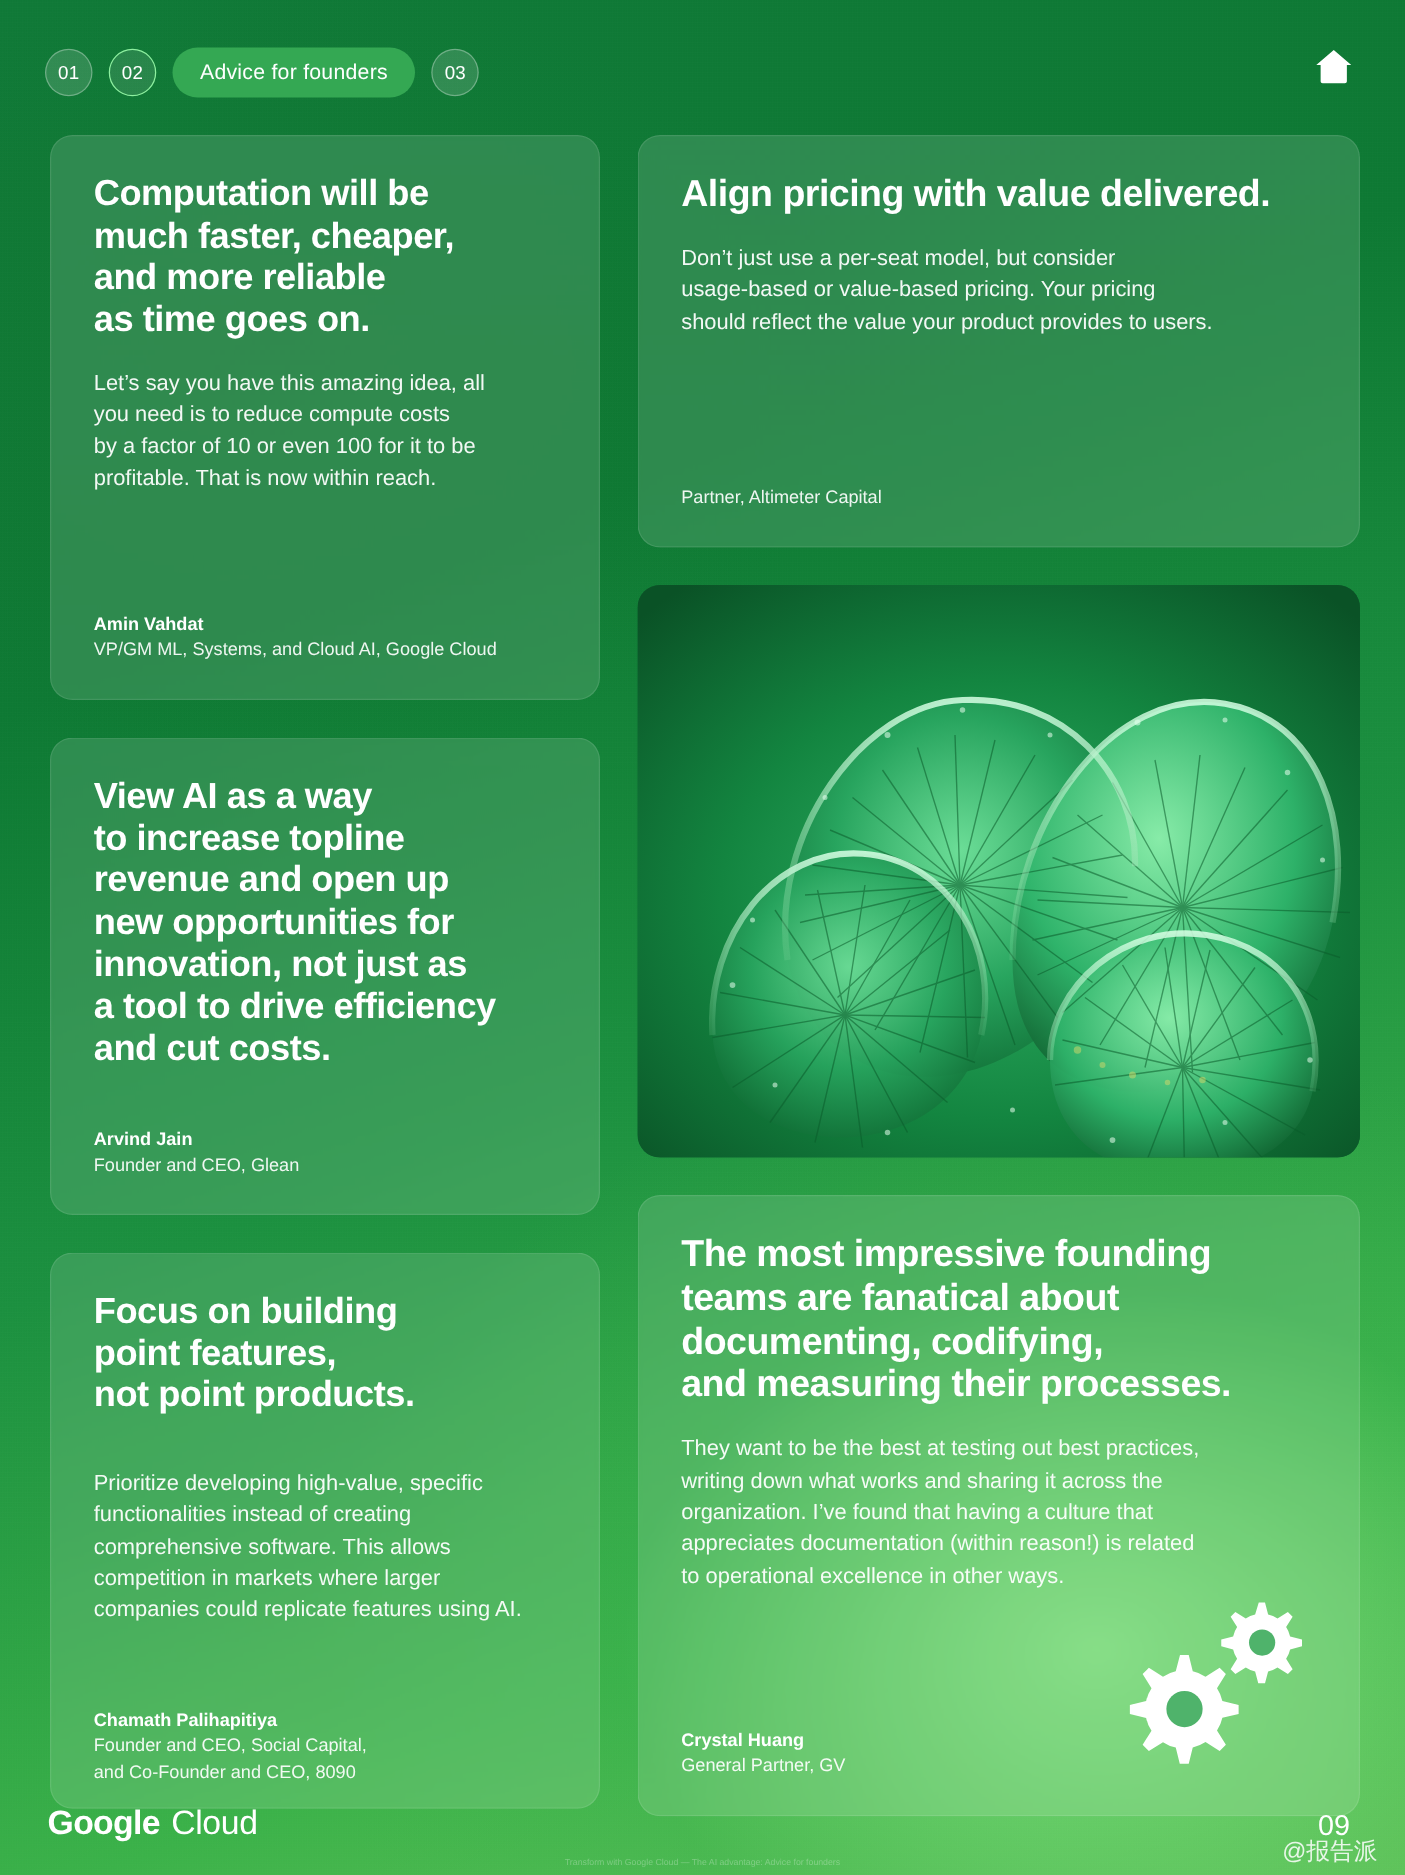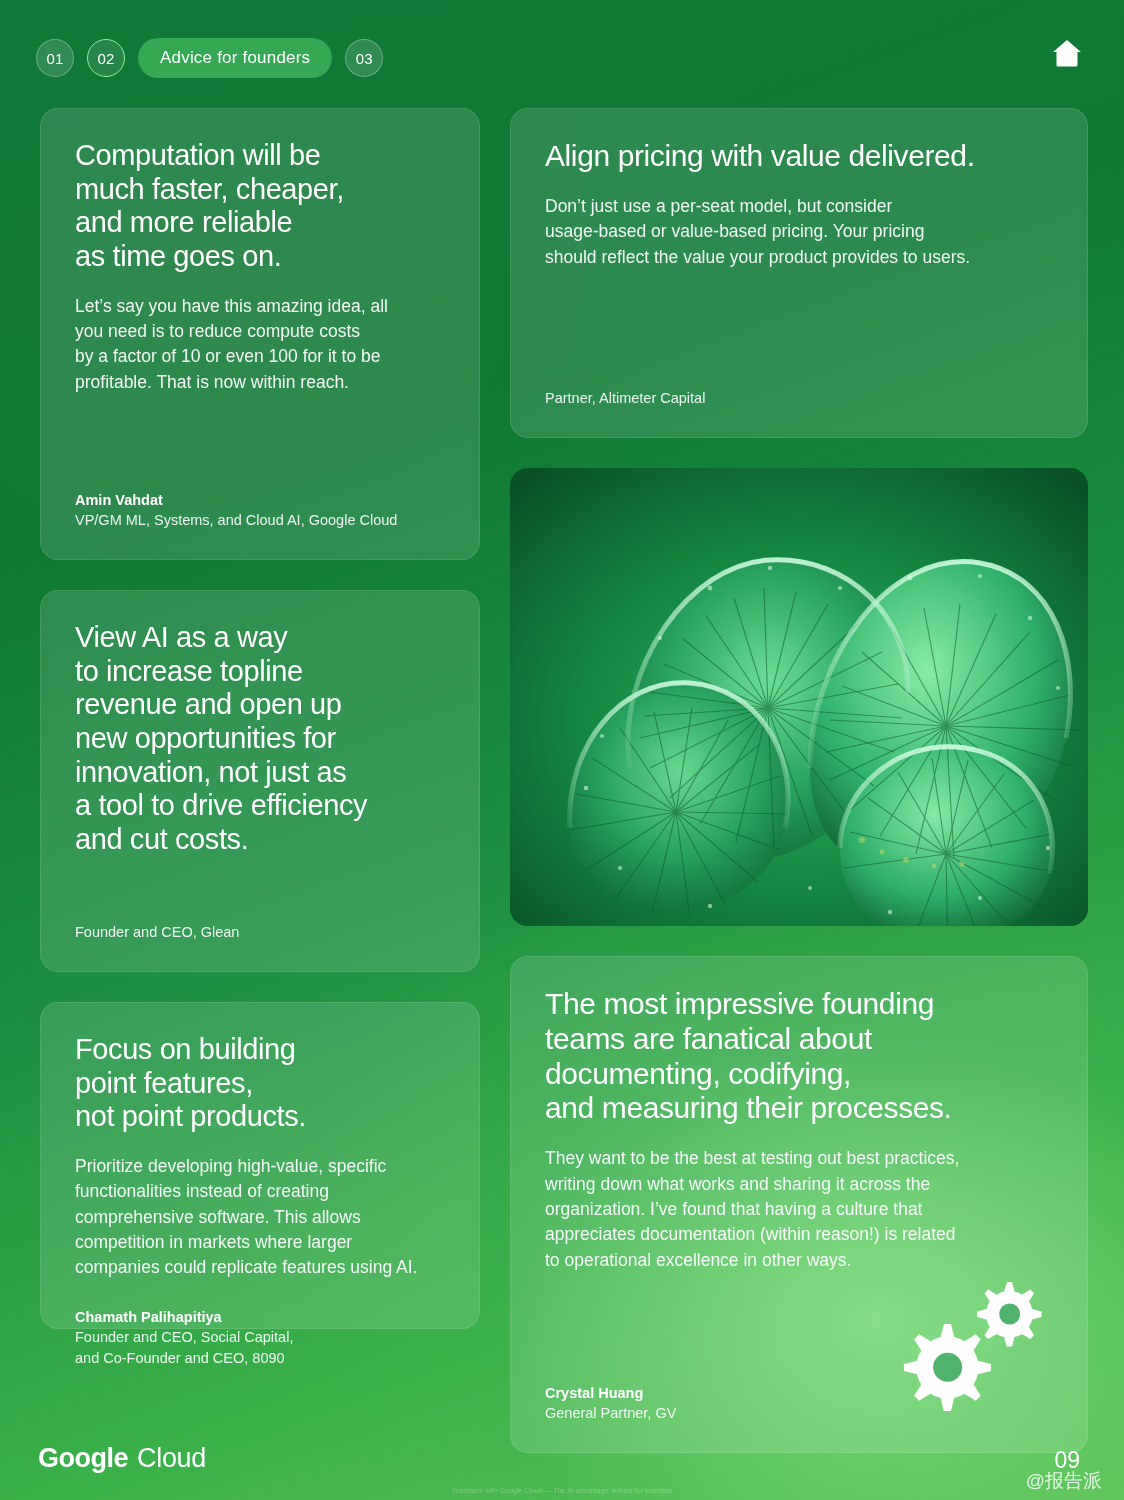--- a/index.html
+++ b/index.html
@@ -95,21 +95,21 @@
     border: 1px solid rgba(255,255,255,0.10);
     padding: 30px 34px 28px 34px;
     color: #ffffff;
     backdrop-filter: blur(2px);
     display: flex;
     flex-direction: column;
   }
   .card h2 {
     font-size: 29px;
     line-height: 1.16;
-    font-weight: 400;
+    font-weight: 700;
     letter-spacing: -0.4px;
     margin-bottom: 20px;
     white-space: pre-line;
   }
   .card .body {
     font-size: 17.5px;
     line-height: 1.45;
     color: rgba(255,255,255,0.94);
     white-space: pre-line;
     font-weight: 400;
@@ -119,21 +119,21 @@
     margin-top: 26px;
     font-size: 14.5px;
     line-height: 1.42;
   }
   .attr .name { font-weight: 700; color: #ffffff; }
   .attr .role { color: rgba(255,255,255,0.92); white-space: pre-line; }
 
   
   #card-computation { height: 452px; }
   #card-viewai { height: 382px; }
-  #card-focus { height: 327px; }
+  #card-focus { height: 445px; gap: 20px; }
   #card-pricing { height: 330px; }
   #card-teams { height: 497px; }
 
   #card-pricing h2, #card-teams h2 { font-size: 30px; }
   #card-teams .body { font-size: 17.5px; }
 
   
   .image-card {
     position: relative;
     height: 458px;
@@ -234,20 +234,21 @@
       <div class="card" id="card-viewai">
         <h2>View AI as a way
 to increase topline
 revenue and open up
 new opportunities for
 innovation, not just as
 a tool to drive efficiency
 and cut costs.</h2>
         <div class="spacer"></div>
         <div class="attr">
+          <div class="name">Arvind Jain</div>
           <div class="role">Founder and CEO, Glean</div>
         </div>
       </div>
 
       <div class="card" id="card-focus">
         <h2>Focus on building
 point features,
 not point products.</h2>
         <div class="body">Prioritize developing high-value, specific
 functionalities instead of creating

